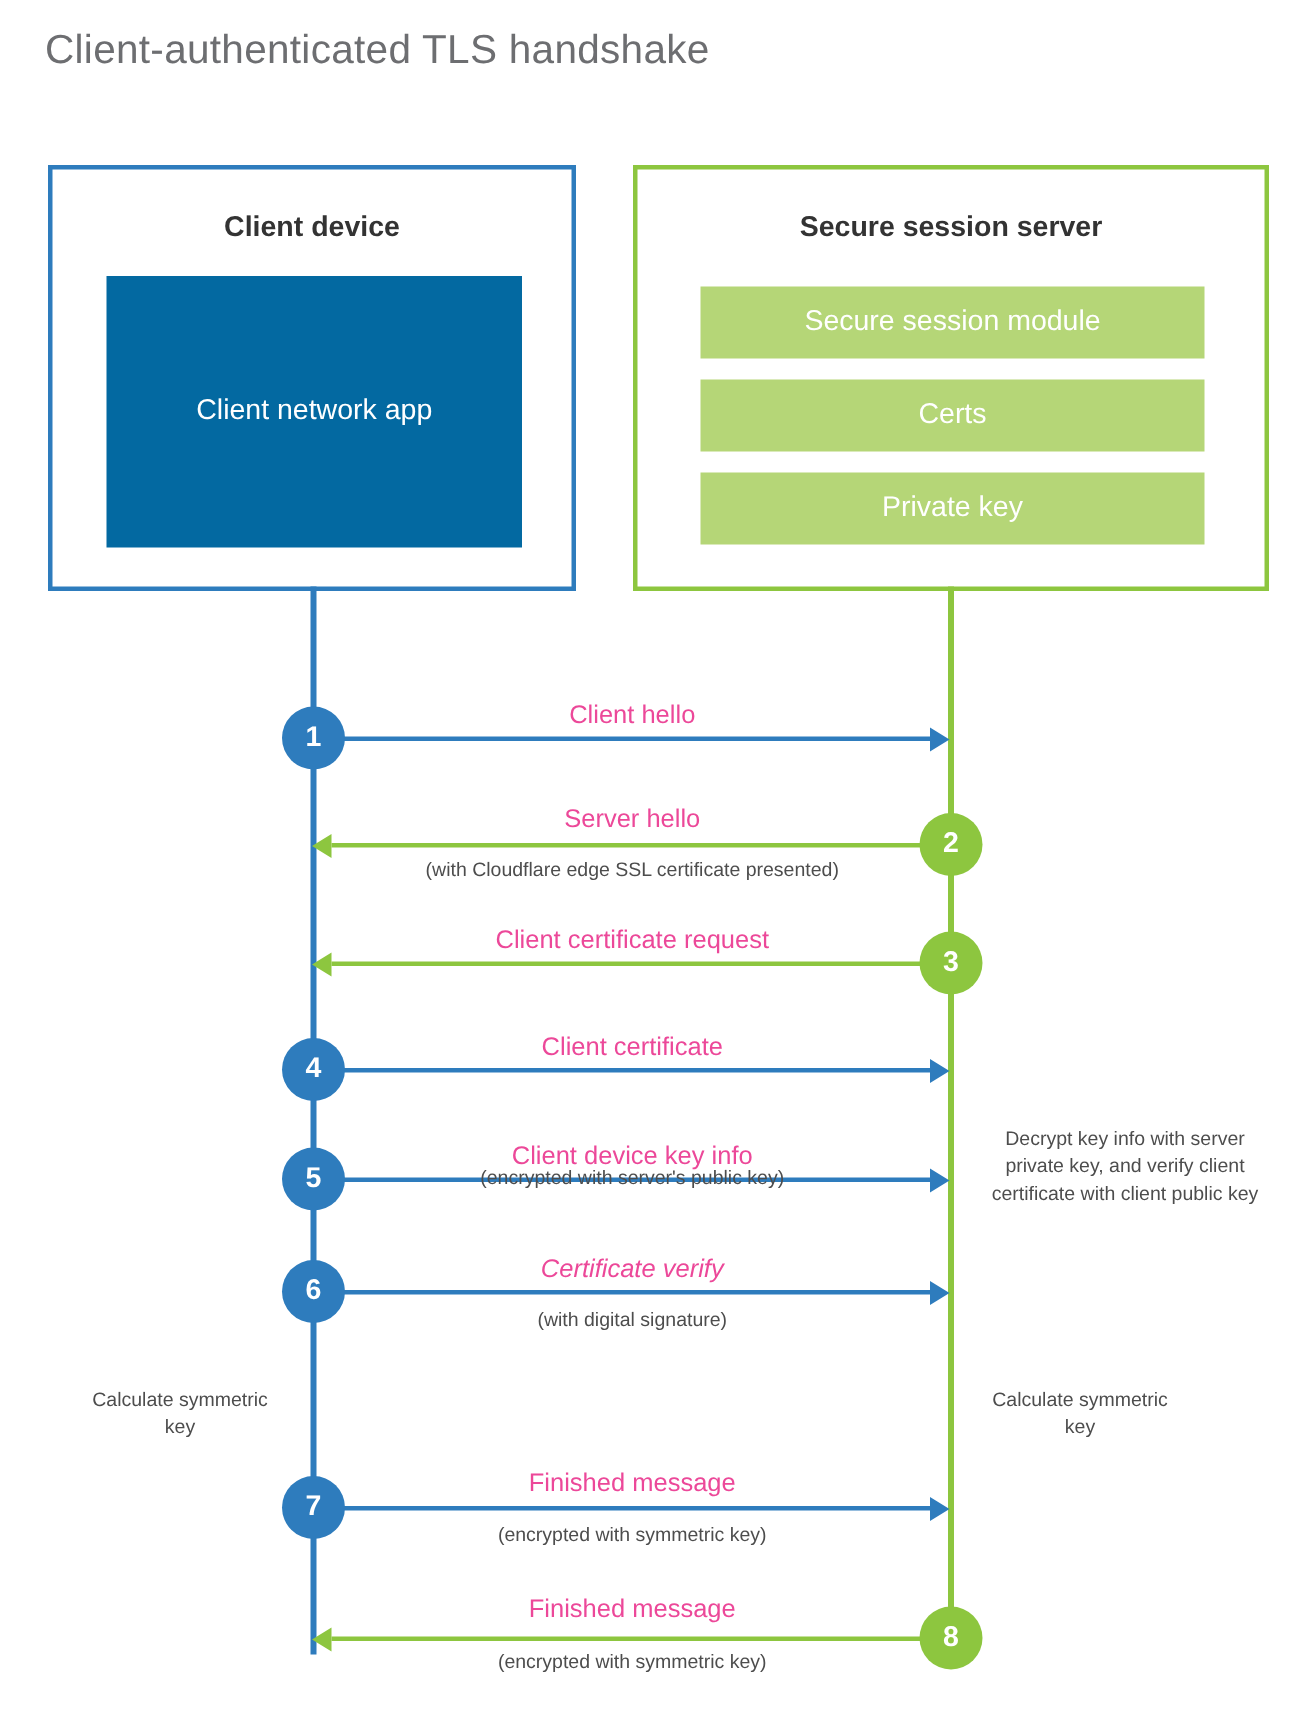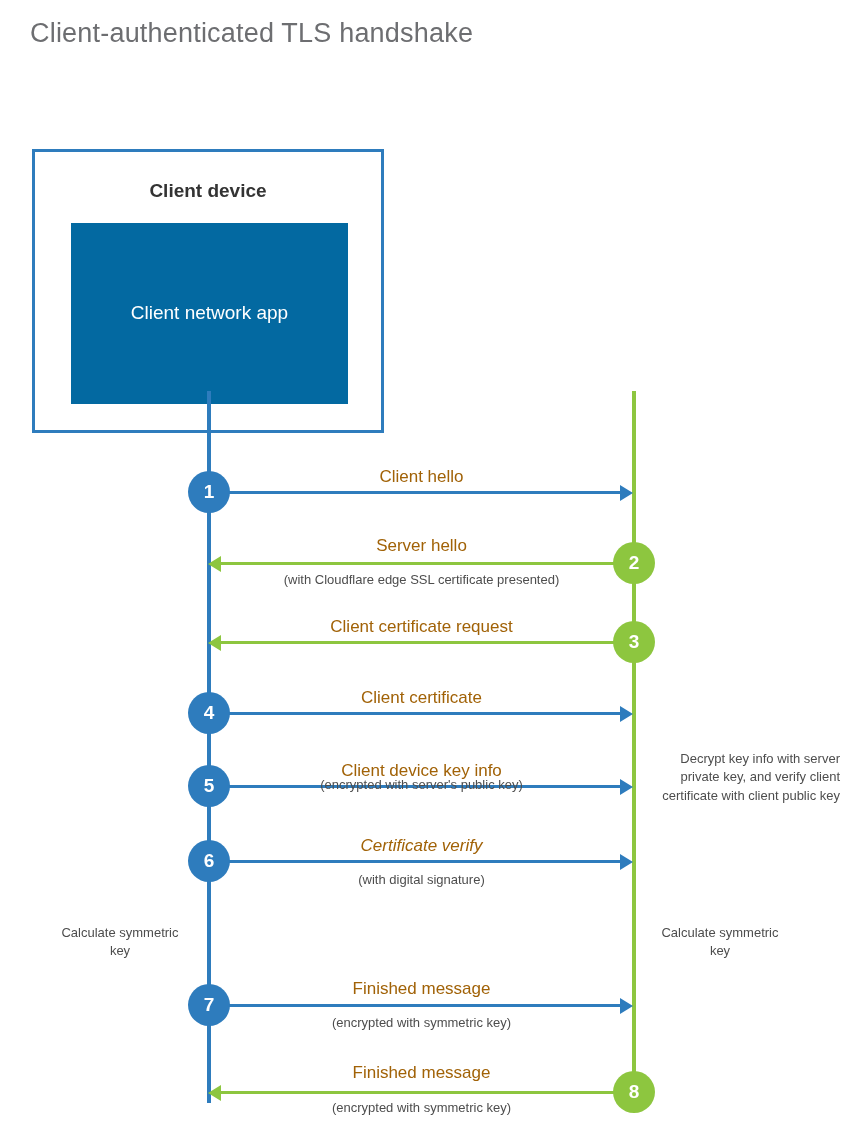--- a/index.html
+++ b/index.html
@@ -39,21 +39,20 @@
     position: absolute;
     background: #ffffff;
     box-sizing: border-box;
   }
   .party-box.client {
     left: 32px;
     top: 110px;
     width: 352px;
     height: 284px;
     border: 3px solid #2e7cbd;
-    margin-top: 39px;
   }
   .party-box.server {
     left: 422px;
     top: 110px;
     width: 424px;
     height: 284px;
     border: 3px solid #8dc63f;
   }
   .party-title {
     position: absolute;
@@ -140,53 +139,59 @@
     border-bottom: 8px solid transparent;
   }
   .arrow-head.right.blue  { border-left: 13px solid #2e7cbd; }
   .arrow-head.left.green  { border-right: 13px solid #8dc63f; }
 
   
   .msg-label {
     position: absolute;
     text-align: center;
     font-size: 17px;
-    color: #a16207;
+    color: #ec4899;
     white-space: nowrap;
   }
   .msg-sublabel {
     position: absolute;
     text-align: center;
     font-size: 13px;
     color: #4d4d4d;
     white-space: nowrap;
   }
 
   
   .side-note {
     position: absolute;
     font-size: 13px;
     line-height: 1.42;
     color: #4d4d4d;
   }
   .side-note.left  { text-align: center; }
-  .side-note.right { text-align: right; }
+  .side-note.right { text-align: center; }
 </style>
 </head>
 <body>
 
 <div id="diagram">
 
   <div class="page-title">Client-authenticated TLS handshake</div>
 
   <div class="party-box client">
     <div class="party-title">Client device</div>
     <div class="app-block">Client network app</div>
   </div>
 
+  <div class="party-box server">
+    <div class="party-title">Secure session server</div>
+    <div class="module-block m0">Secure session module</div>
+    <div class="module-block m1">Certs</div>
+    <div class="module-block m2">Private key</div>
+  </div>
 
   <div class="lifeline client"></div>
   <div class="lifeline server"></div>
 
   <div class="msg-label" style="left:209px; top:467px; width:425px;">Client hello</div>
   <div class="arrow-line blue" style="left:229px; top:491px; width:393px;"></div>
   <div class="arrow-head right blue" style="left:620px; top:485px;"></div>
   <div class="step-circle blue" style="left:188px; top:471px;">1</div>
 
   <div class="msg-label" style="left:209px; top:536px; width:425px;">Server hello</div>

